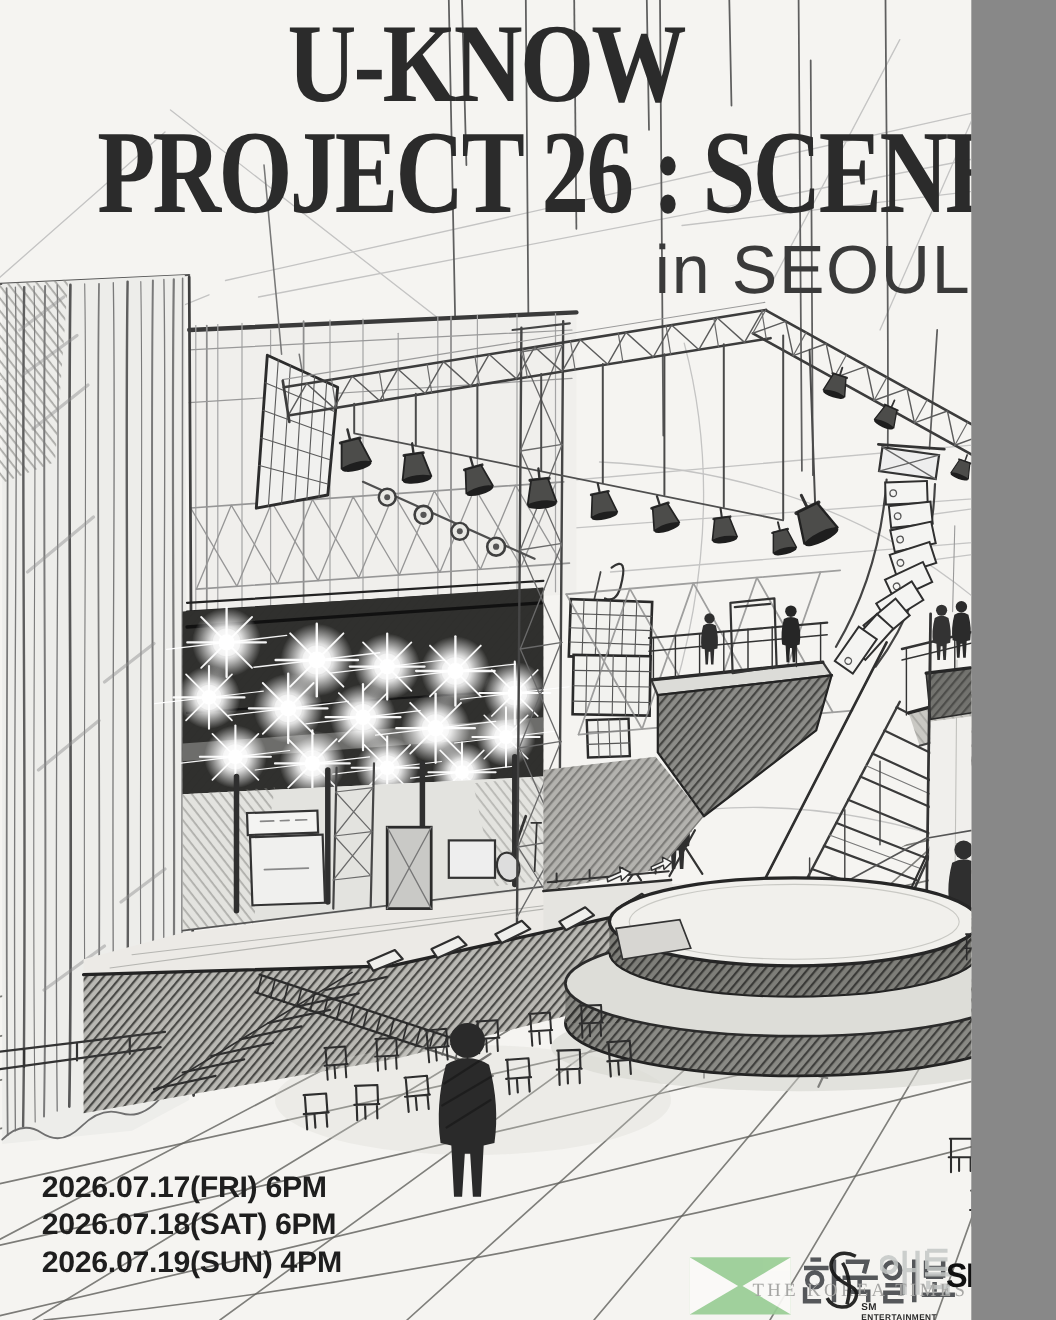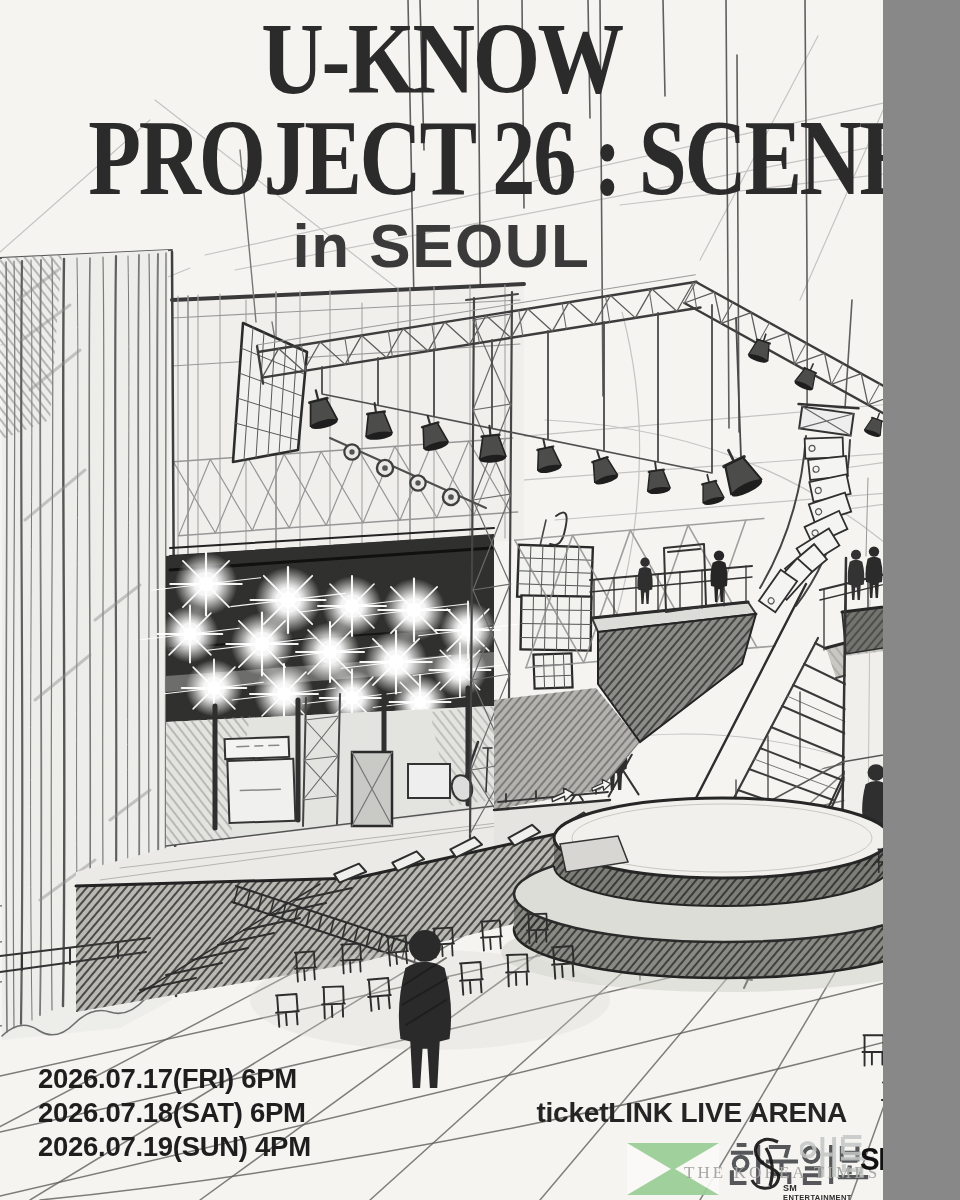--- a/index.html
+++ b/index.html
@@ -5,22 +5,22 @@
   html,body{margin:0;padding:0;background:#888;}
   .poster{position:relative;width:883px;height:1200px;background:#f5f4f1;overflow:hidden;
           font-family:"Liberation Sans",sans-serif;}
   .sketch{position:absolute;inset:0;z-index:0;}
   .sketch path,.sketch line,.sketch polyline{stroke-linecap:round;stroke-linejoin:round;}
   .titles{position:absolute;top:12px;left:0;width:100%;z-index:3;color:#2b2b2b;text-align:center;}
   .t1{display:block;width:100%;font-family:"Liberation Serif",serif;font-weight:700;
       font-size:102px;line-height:.92;letter-spacing:-3px;transform:scaleX(.85);white-space:nowrap;}
   .t2{display:block;width:100%;font-family:"Liberation Serif",serif;font-weight:700;
       font-size:108px;line-height:.97;letter-spacing:-3px;transform:scaleX(.8);white-space:nowrap;}
-  .loc{display:block;margin-top:4px;font-weight:700;font-size:62px;line-height:1;
-       letter-spacing:1.5px;color:#3a3a3a;}
+  .loc{display:block;margin-top:4px;font-weight:400;font-size:62px;line-height:1;
+       letter-spacing:1.5px;color:#3a3a3a;text-align:right;}
   .schedule{position:absolute;left:38px;top:1062px;z-index:3;font-size:27px;font-weight:700;
             letter-spacing:-.3px;color:#1e1e1e;line-height:34px;transform-origin:left top;transform:scaleX(1.02);}
   .venue{position:absolute;right:36px;top:1097px;z-index:3;font-size:28px;font-weight:700;
          color:#242424;letter-spacing:-.2px;}
   .wm-green{position:absolute;left:627px;top:1142px;z-index:4;opacity:.92;}
   .wm-kr{position:absolute;z-index:4;}
   .ktline{position:absolute;left:684px;top:1163px;z-index:5;font-family:"Liberation Serif",serif;
           font-size:17px;letter-spacing:3.1px;color:#a6a6a4;white-space:nowrap;}
   .smwrap{position:absolute;left:744px;top:1132px;width:140px;height:66px;z-index:6;}
   .smtext{position:absolute;left:39px;top:8px;font-size:9px;font-weight:700;color:#2a2a2a;
@@ -594,21 +594,20 @@
     <span class="t2">PROJECT 26 : SCENE #1</span>
     <span class="loc">in SEOUL</span>
   </div>
 
   <div class="schedule">
     <div>2026.07.17(FRI) 6PM</div>
     <div>2026.07.18(SAT) 6PM</div>
     <div>2026.07.19(SUN) 4PM</div>
   </div>
 
-  <div class="venue">ticketLINK LIVE ARENA</div>
 
   <svg class="wm-green" width="92" height="54" viewBox="0 0 92 54">
     <rect x="0" y="1" width="92" height="52" fill="#99ce95"></rect>
     <polygon points="0,1 44,27 0,53" fill="#fbfaf8"></polygon>
     <polygon points="92,1 48,27 92,53" fill="#fbfaf8"></polygon>
   </svg>
   <span class="sr">한국일보</span>
   <span class="sr">애틀란타</span>
 
   <svg class="wm-kr" style="left:727px;top:1143px;" width="146" height="43" viewBox="0 0 150 44">

